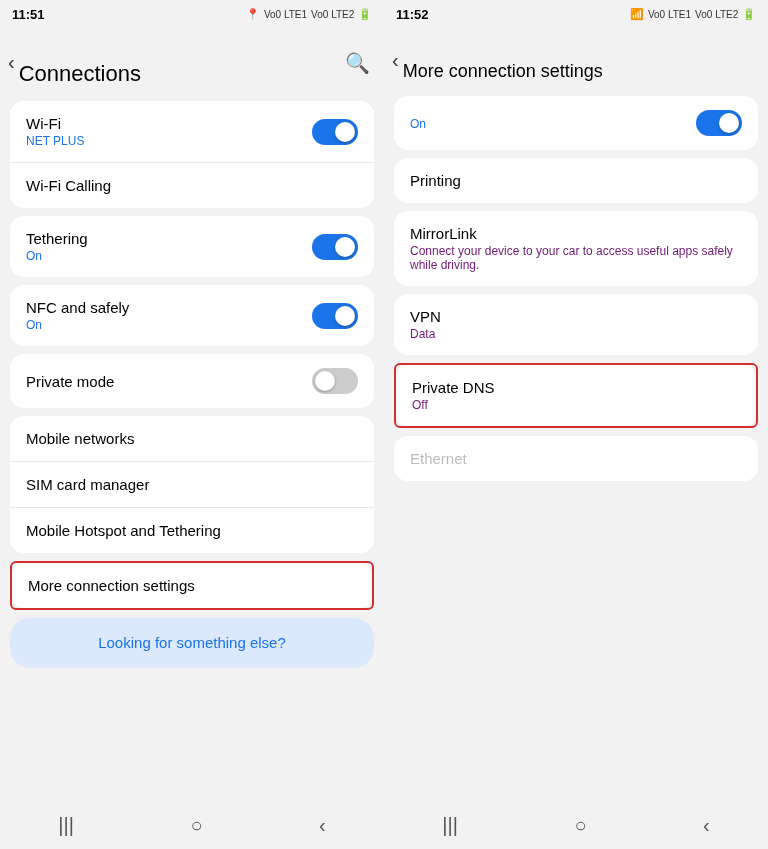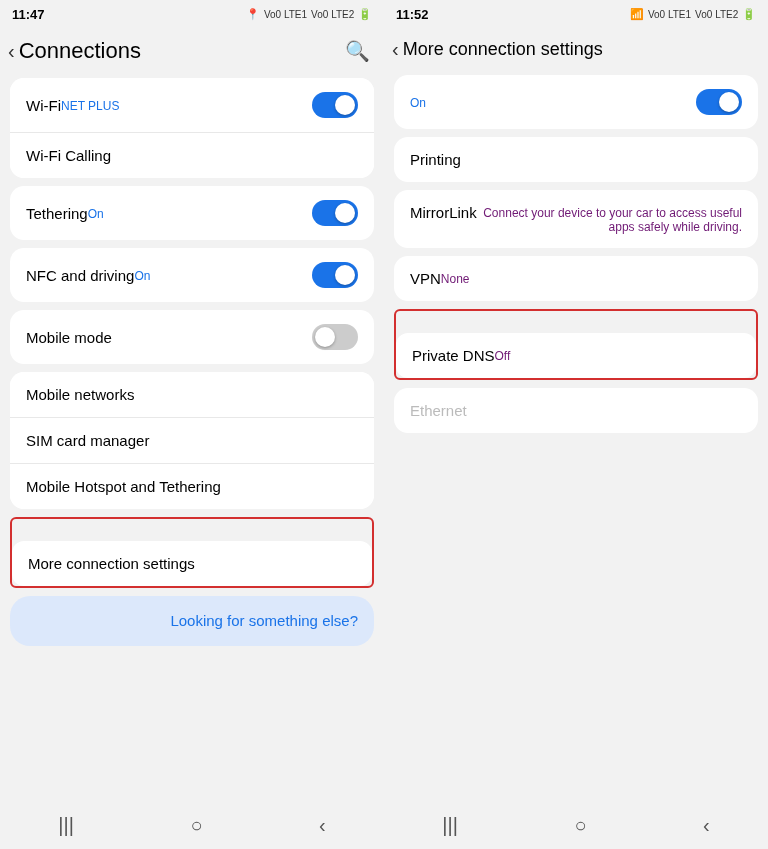--- a/index.html
+++ b/index.html
@@ -58,20 +58,21 @@
       gap: 4px;
     }
     .back-arrow {
       font-size: 20px;
       color: #333;
     }
     .header-title {
       font-size: 22px;
       font-weight: 400;
       color: #000;
+      margin-top: 23px;
     }
     .search-icon-btn {
       font-size: 20px;
       color: #333;
     }
 
     
     .card {
       background: #fff;
       border-radius: 14px;
@@ -86,22 +87,21 @@
       justify-content: space-between;
       padding: 14px 16px;
       border-bottom: 1px solid #e8e8e8;
       background: #fff;
     }
     .setting-row:last-child {
       border-bottom: none;
     }
     .setting-info {
       display: flex;
-      flex-direction: row;
-      text-align: right;
+      flex-direction: column;
     }
     .setting-title {
       font-size: 15px;
       color: #000;
     }
     .setting-subtitle {
       font-size: 12px;
       color: #1a73e8;
       margin-top: 2px;
     }
@@ -145,21 +145,20 @@
     }
 
     
     .highlighted {
       border: 2px solid #d32f2f;
       border-radius: 6px;
       margin: 4px 10px;
     }
     .highlighted .setting-row {
       border-radius: 12px;
-      margin-top: 22px;
     }
 
     
     .nav-bar {
       margin-top: auto;
       height: 44px;
       display: flex;
       align-items: center;
       justify-content: space-around;
       background: #f2f2f2;
@@ -169,38 +168,38 @@
       font-size: 20px;
       color: #555;
     }
 
     
     .looking-card {
       background: #dce8fb;
       border-radius: 20px;
       margin: 4px 10px;
       padding: 16px;
-      text-align: right;
+      text-align: center;
     }
     .looking-text {
       font-size: 15px;
       color: #1a73e8;
     }
 
     .right-panel .header {
       padding-right: 14px;
     }
   </style>
 </head>
 <body>
 
 <div class="panel">
 
   <div class="status-bar">
-    <span class="status-time">11:47</span>
+    <span class="status-time">11:51</span>
     <div class="status-icons">
       <span>📍</span>
       <span style="font-size:10px;">Vo0 LTE1</span>
       <span style="font-size:10px;">Vo0 LTE2</span>
       <span>🔋</span>
     </div>
   </div>
 
   <div class="header">
     <div class="header-left">
@@ -231,31 +230,31 @@
         <span class="setting-title">Tethering</span>
         <span class="setting-subtitle">On</span>
       </div>
       <div class="toggle on"></div>
     </div>
   </div>
 
   <div class="card">
     <div class="setting-row">
       <div class="setting-info">
-        <span class="setting-title">NFC and driving</span>
+        <span class="setting-title">NFC and safely</span>
         <span class="setting-subtitle">On</span>
       </div>
       <div class="toggle on"></div>
     </div>
   </div>
 
   <div class="card">
     <div class="setting-row">
       <div class="setting-info">
-        <span class="setting-title">Mobile mode</span>
+        <span class="setting-title">Private mode</span>
       </div>
       <div class="toggle off"></div>
     </div>
   </div>
 
   <div class="card">
     <div class="setting-row">
       <span class="setting-title">Mobile networks</span>
     </div>
     <div class="setting-row">
@@ -323,21 +322,21 @@
         <span class="setting-title">MirrorLink</span>
         <span class="setting-subtitle-gray">Connect your device to your car to access useful apps safely while driving.</span>
       </div>
     </div>
   </div>
 
   <div class="card">
     <div class="setting-row">
       <div class="setting-info">
         <span class="setting-title">VPN</span>
-        <span class="setting-subtitle-gray">None</span>
+        <span class="setting-subtitle-gray">Data</span>
       </div>
     </div>
   </div>
 
   <div class="highlighted">
     <div class="setting-row">
       <div class="setting-info">
         <span class="setting-title">Private DNS</span>
         <span class="setting-subtitle-gray">Off</span>
       </div>

